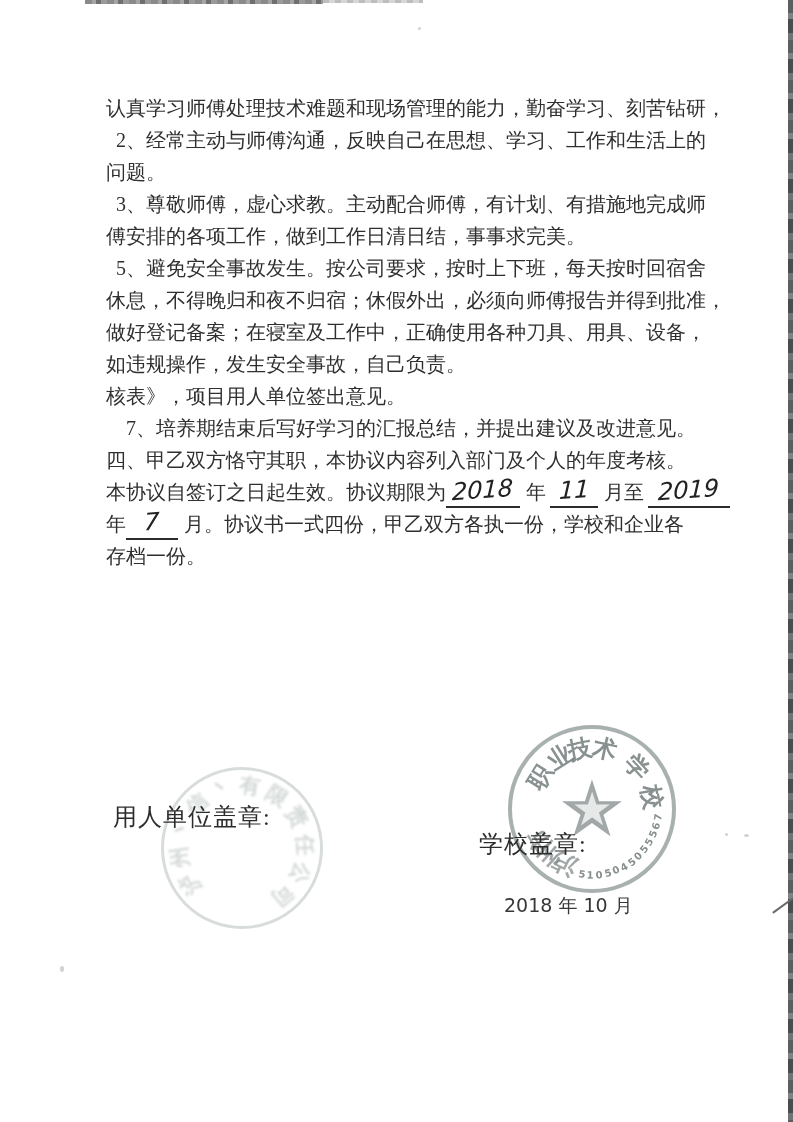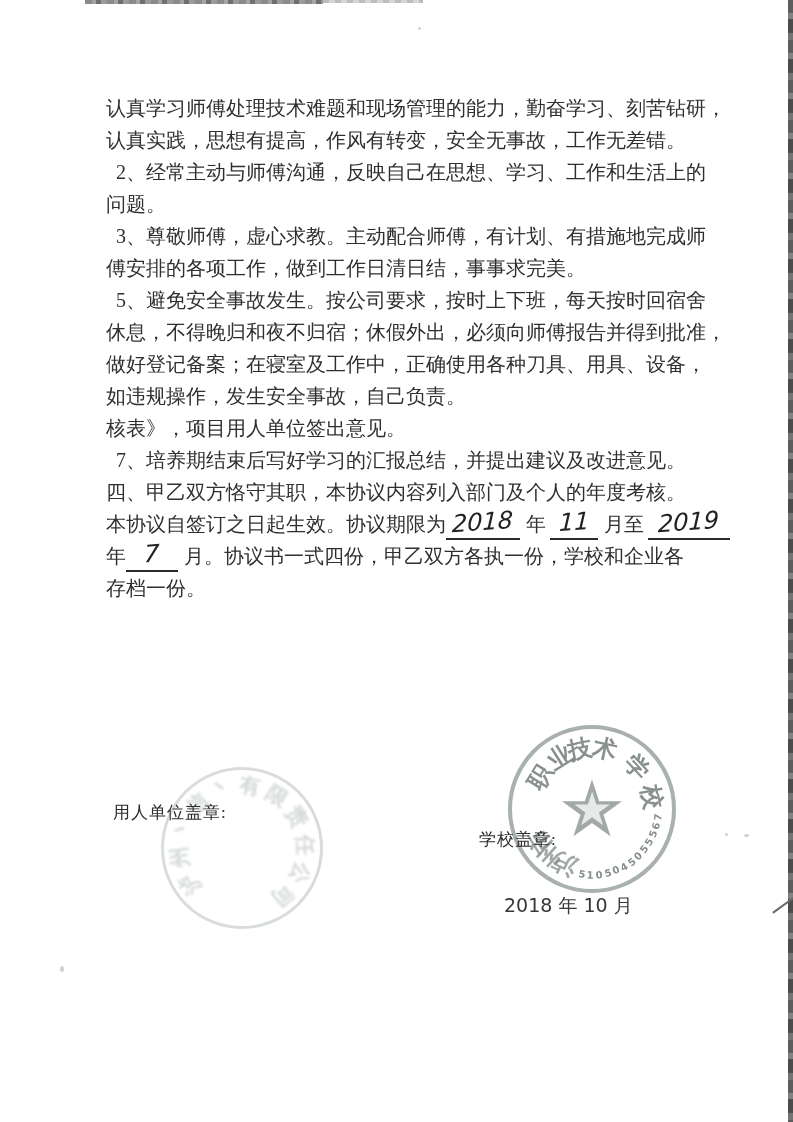--- a/index.html
+++ b/index.html
@@ -47,21 +47,21 @@
   .hand{
     font-family:"DejaVu Sans",sans-serif;
     font-size:24px;font-style:italic;color:#222;
     display:inline-block;transform:rotate(-4deg) skewX(-6deg);
     position:relative;top:-1px;line-height:26px;
   }
   .pad-l{padding-left:6px;} .pad-r{padding-right:4px;}
 
   
   .sig-label{
-    position:absolute;font-size:17px;letter-spacing:1px;color:#2c2c2c;z-index:3;
+    position:absolute;font-size:24px;letter-spacing:1px;color:#2c2c2c;z-index:3;
   }
   .employer-label{left:113px;top:801px;}
   .school-label{left:479px;top:828px;}
   .doc-date{
     position:absolute;left:504px;top:893px;z-index:3;
     font-family:"DejaVu Sans",sans-serif;font-size:19px;color:#383838;
   }
 
   
   .seal{position:absolute;border-radius:50%;box-sizing:border-box;z-index:2;}
@@ -109,31 +109,30 @@
   <div class="artifact-top-band-faint"></div>
   <div class="artifact-right-strip"></div>
   <div class="artifact-diagonal"></div>
   <div class="speck" style="left:418px;top:27px;width:3px;height:3px;"></div>
   <div class="speck" style="left:60px;top:966px;width:4px;height:6px;"></div>
   <div class="speck" style="left:725px;top:833px;width:3px;height:3px;"></div>
   <div class="speck" style="left:744px;top:834px;width:5px;height:3px;"></div>
 
   <div class="doc-body" id="doc-body">
       <div class="line" style="padding-left: 0px;"><span>认真学习师傅处理技术难题和现场管理的能力，勤奋学习、刻苦钻研，</span></div>
-      <div class="line" style="padding-left: 0px;"><span>认真实践，思想有提高，作风有转变，安全无事故，工作无差错。</span></div>
       <div class="line" style="padding-left: 10px;"><span>2、经常主动与师傅沟通，反映自己在思想、学习、工作和生活上的</span></div>
       <div class="line" style="padding-left: 0px;"><span>问题。</span></div>
       <div class="line" style="padding-left: 10px;"><span>3、尊敬师傅，虚心求教。主动配合师傅，有计划、有措施地完成师</span></div>
       <div class="line" style="padding-left: 0px;"><span>傅安排的各项工作，做到工作日清日结，事事求完美。</span></div>
       <div class="line" style="padding-left: 10px;"><span>5、避免安全事故发生。按公司要求，按时上下班，每天按时回宿舍</span></div>
       <div class="line" style="padding-left: 0px;"><span>休息，不得晚归和夜不归宿；休假外出，必须向师傅报告并得到批准，</span></div>
       <div class="line" style="padding-left: 0px;"><span>做好登记备案；在寝室及工作中，正确使用各种刀具、用具、设备，</span></div>
       <div class="line" style="padding-left: 0px;"><span>如违规操作，发生安全事故，自己负责。</span></div>
       <div class="line" style="padding-left: 0px;"><span>核表》，项目用人单位签出意见。</span></div>
-      <div class="line" style="padding-left: 10px;"><span>7、培养期结束后写好学习的汇报总结，并提出建议及改进意见。</span></div>
+      <div class="line" style="padding-left: 10px; text-align: center;"><span>7、培养期结束后写好学习的汇报总结，并提出建议及改进意见。</span></div>
       <div class="line" style="padding-left: 0px;"><span>四、甲乙双方恪守其职，本协议内容列入部门及个人的年度考核。</span></div>
       <div class="line" style="padding-left: 0px;"><span>本协议自签订之日起生效。协议期限为</span><span class="blank" style="width: 74px;"><span class="hand">2018</span></span><span class="pad-l pad-r">年</span><span class="blank" style="width: 48px;"><span class="hand">11</span></span><span class="pad-l pad-r">月至</span><span class="blank" style="width: 82px;"><span class="hand">2019</span></span></div>
       <div class="line" style="padding-left: 0px;"><span>年</span><span class="blank" style="width: 52px;"><span class="hand">7</span></span><span class="pad-l pad-r">月。协议书一式四份，甲乙双方各执一份，学校和企业各</span></div>
       <div class="line" style="padding-left: 0px;"><span>存档一份。</span></div>
     </div>
 
   <div class="sig-label employer-label">用人单位盖章:</div>
   <div class="sig-label school-label">学校盖章:</div>
   <div class="doc-date">2018 年 10 月</div>
 

